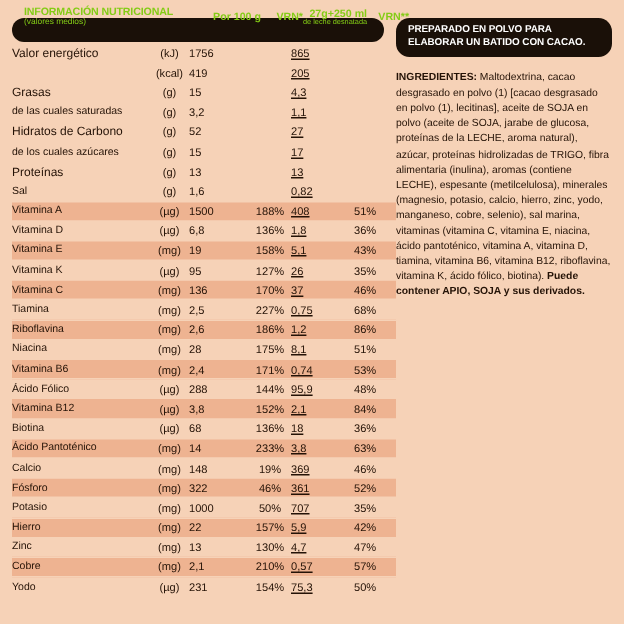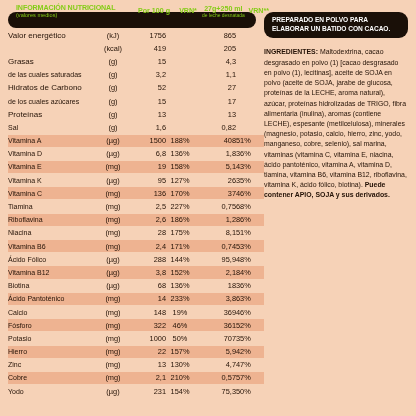--- a/index.html
+++ b/index.html
@@ -51,21 +51,21 @@
     letter-spacing: -0.1px;
     display: block;
     white-space: nowrap;
   }
   .nh-title .t2 {
     font-size: 5.6px;
     display: block;
     white-space: nowrap;
   }
   .nh-cell {
-    text-align: center;
+    text-align: right;
     font-size: 7.1px;
     font-weight: bold;
     line-height: 1.05;
   }
   .nh-c1 { flex: 0 0 40px; }
   .nh-c2 { flex: 0 0 28px; }
   .nh-c3 { flex: 0 0 42px; }
   .nh-c4 { flex: 0 0 28px; }
   .nh-cell .sub {
     display: block;
@@ -92,23 +92,23 @@
     width: 92px;
     padding-left: 7px;
     text-align: left;
     white-space: nowrap;
   }
   td.c-unit {
     width: 26px;
     text-align: center;
     font-size: 6.6px;
   }
-  td.c-v1 { width: 40px; text-align: right; }
+  td.c-v1 { width: 40px; text-align: left; }
   td.c-p1 { width: 28px; text-align: center; margin-left: 23px; }
-  td.c-v2 { width: 42px; text-align: right; }
+  td.c-v2 { width: 42px; text-align: left; text-decoration: underline; }
   td.c-p2 { width: 28px; text-align: left; }
 
   tr.bold td.c-name { font-weight: normal; font-size: 8px; }
   tr.sub td.c-name { font-weight: normal; font-size: 7px; }
 
   tr.shaded { background: #eeb391; }
   tr.plain  { background: transparent; }
 
   
   .right-col {

